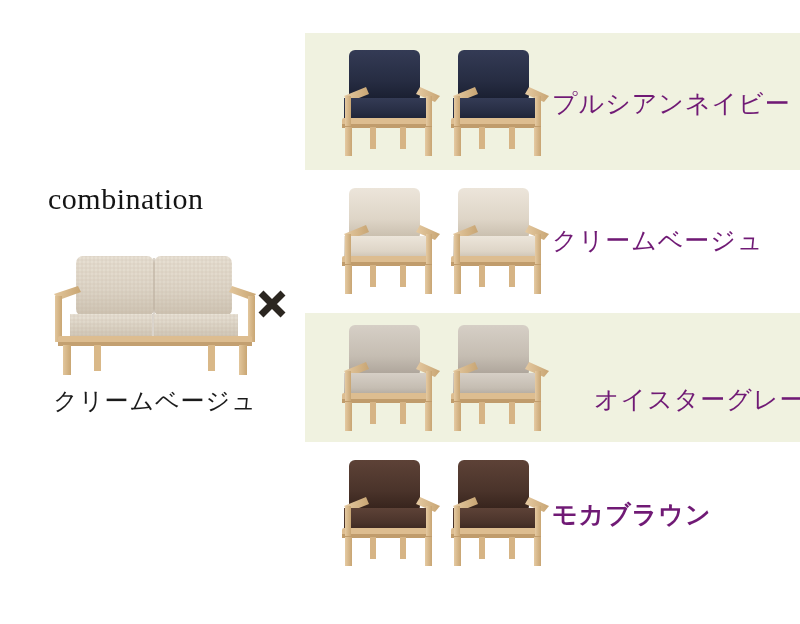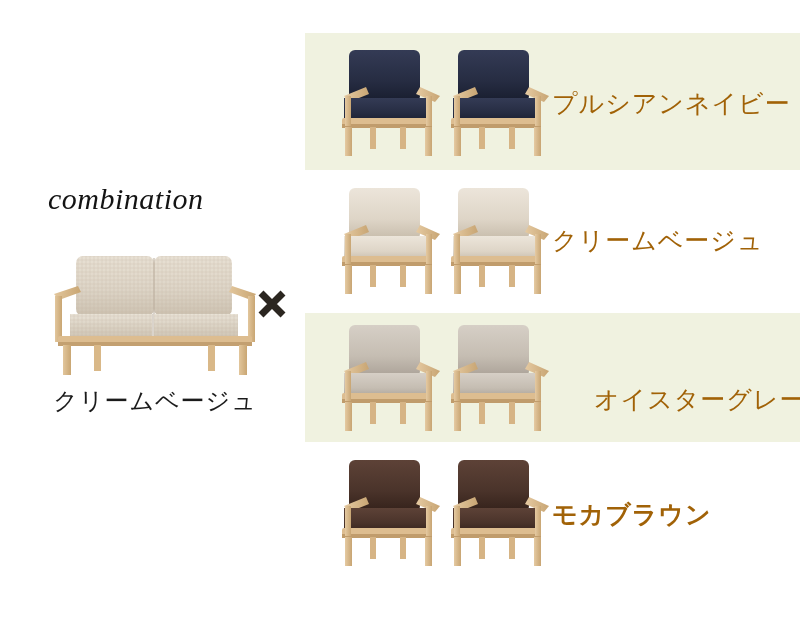--- a/index.html
+++ b/index.html
@@ -13,21 +13,21 @@
   }
   .stage{position:absolute;inset:0;width:800px;height:624px;}
 
   
   .left-col{position:absolute;left:0;top:0;width:305px;height:624px;}
 
   .combination-title{
     position:absolute;left:48px;top:182px;
     font-family:"Liberation Serif", serif;
     font-size:30px;font-weight:400;letter-spacing:.5px;
-    color:#141414;white-space:nowrap;font-style:italic;
+    color:#141414;white-space:nowrap;
   }
 
   .sofa-label{
     position:absolute;left:40px;top:385px;width:230px;
     text-align:center;
     font-family:"Liberation Sans", sans-serif;
     font-size:24px;font-weight:500;letter-spacing:1px;
     color:#1b1b1b;white-space:nowrap;
   }
 
@@ -40,21 +40,21 @@
   .sofa-wrap{position:absolute;left:48px;top:250px;width:215px;height:130px;}
 
   
   .row{position:absolute;left:0;width:800px;}
   .row-band{position:absolute;left:305px;width:495px;}
   .row-chairs{position:absolute;left:330px;width:210px;height:122px;}
   .row-label{
     position:absolute;left:552px;
     font-family:"Liberation Sans", sans-serif;
     font-size:25px;font-weight:500;letter-spacing:1px;
-    color:#a16207;white-space:nowrap;
+    color:#701a75;white-space:nowrap;
   }
   .row1 .row-band{top:33px;height:137px;}
   .row1 .row-chairs{top:42px;}
   .row1 .row-label{top:87px;}
 
   .row2 .row-chairs{top:180px;}
   .row2 .row-label{top:224px;}
 
   .row3 .row-band{top:313px;height:129px;}
   .row3 .row-chairs{top:317px;}

